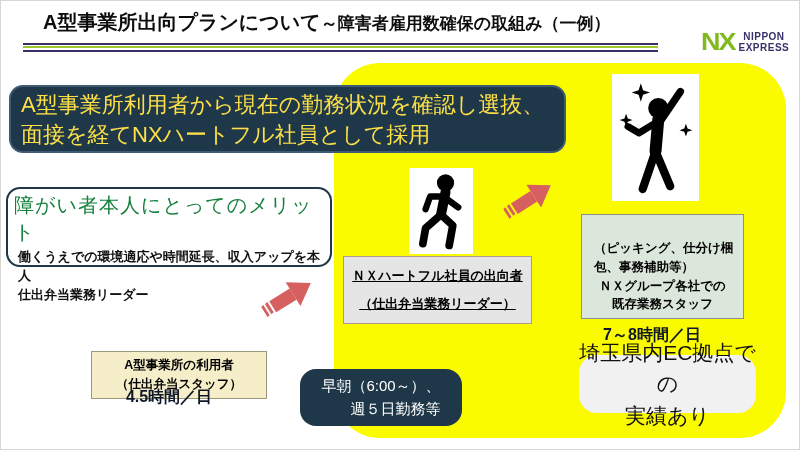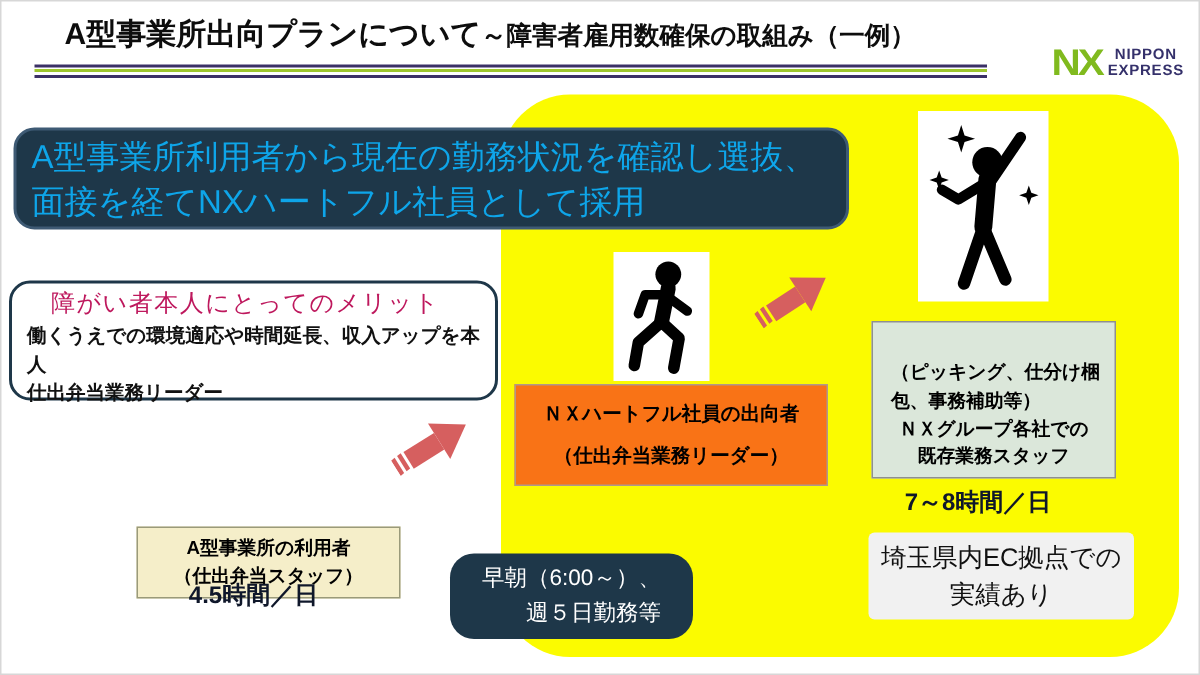--- a/index.html
+++ b/index.html
@@ -20,43 +20,43 @@
 
   
   .logo{position:absolute;left:700px;top:28px;display:flex;align-items:center;text-align:center;}
   .logo-nx{font-size:27px;font-weight:bold;color:#80ba1e;letter-spacing:-2px;line-height:1;transform:scaleY(.92);}
   .logo-name{margin-left:4px;color:#35316b;font-weight:bold;font-size:10px;line-height:1.05;letter-spacing:.5px;}
 
   
   .yellow-panel{position:absolute;left:333px;top:62px;width:452px;height:375px;background:#fbfb00;border-radius:46px;}
 
   
-  .statement-box{position:absolute;left:8px;top:84px;width:557px;height:68px;background:#1e3749;border:2px solid #3e5a74;border-radius:14px;color:#0ea5e9;font-size:22px;line-height:30px;padding:3px 10px;}
+  .statement-box{position:absolute;left:8px;top:84px;width:557px;height:68px;background:#1e3749;border:2px solid #3e5a74;border-radius:14px;color:#fde047;font-size:22px;line-height:30px;padding:3px 10px;}
 
   
   .merit-box{position:absolute;left:5px;top:186px;width:326px;height:80px;background:#ffffff;border:2px solid #1e3749;border-radius:14px;padding:3px 6px;}
-  .merit-title{color:#be185d;font-size:16px;letter-spacing:1px;margin-left:20px;}
+  .merit-title{color:#15803d;font-size:20px;letter-spacing:1px;}
   .merit-body{color:#111111;font-size:13px;font-weight:600;line-height:1.45;padding-left:4px;margin-top:2px;}
 
   
   .stage-box{position:absolute;color:#000;font-weight:bold;font-size:12.5px;text-align:center;}
   .stage1-box{left:90px;top:330px;width:176px;height:48px;background:#f5eec9;border:1px solid #9a9a7a;display:flex;align-items:center;justify-content:center;line-height:1.5;margin-top:20px;}
-  .stage2-box{left:342px;top:255px;width:209px;height:68px;background:#f97316;border:1px solid #b0988a;display:flex;flex-direction:column;justify-content:space-evenly;font-size:13px;}
+  .stage2-box{left:342px;top:255px;width:189px;height:68px;background:#e5e5e5;border:1px solid #b0988a;display:flex;flex-direction:column;justify-content:space-evenly;font-size:13px;text-decoration:underline;}
   .stage3-box{left:580px;top:213px;width:163px;height:105px;background:#dbe7da;border:1px solid #8f8f8f;padding-top:10px;line-height:1.5;}
   .stage3-sub{text-align:left;padding-left:12px;margin-top:14px;}
 
   
   .hours{position:absolute;color:#0f172a;font-weight:bold;font-size:16px;text-align:center;}
   .hours1{left:80px;top:386px;width:176px;}
   .hours2{left:357px;top:339px;width:160px;}
   .hours3{left:566px;top:324px;width:170px;}
 
   
   .navy-note{position:absolute;left:299px;top:368px;width:162px;height:57px;background:#1e3749;border-radius:16px;color:#ffffff;font-size:15px;line-height:1.5;display:flex;align-items:center;justify-content:center;text-align:right;}
-  .gray-note{position:absolute;left:578px;top:354px;width:177px;height:58px;background:#f1f1f1;border-radius:4px;color:#111;font-size:17px;line-height:1.5;display:flex;align-items:center;justify-content:center;text-align:center;}
+  .gray-note{position:absolute;left:578px;top:354px;width:177px;height:58px;background:#f1f1f1;border-radius:18px;color:#111;font-size:21px;line-height:1.5;display:flex;align-items:center;justify-content:center;text-align:center;}
 
   
   .icon-card{position:absolute;background:#ffffff;display:flex;align-items:center;justify-content:center;}
   .walk-card{left:408px;top:167px;width:64px;height:86px;}
   .celebrate-card{left:611px;top:73px;width:87px;height:127px;}
 
   .arrow{position:absolute;}
   .arrow1{left:260px;top:276px;transform:rotate(-32deg);}
   .arrow2{left:502px;top:178px;transform:rotate(-33deg);}
 </style>

